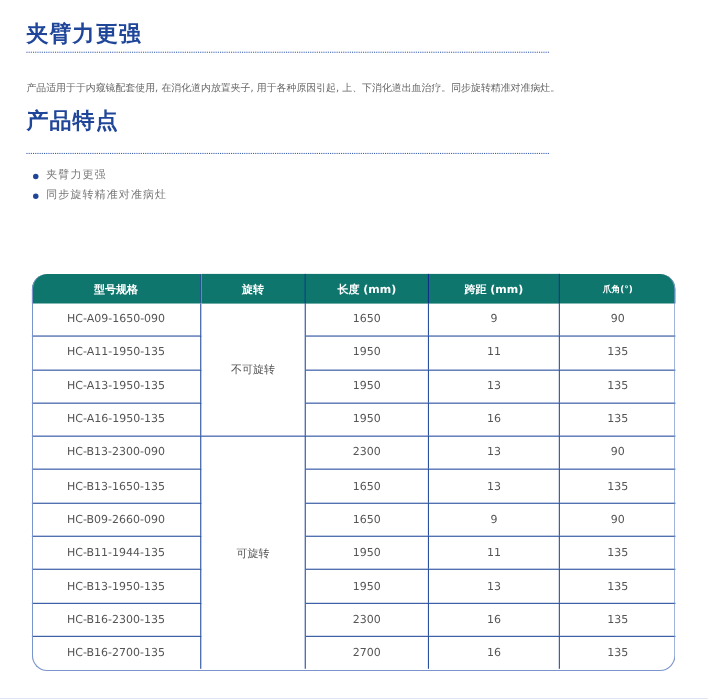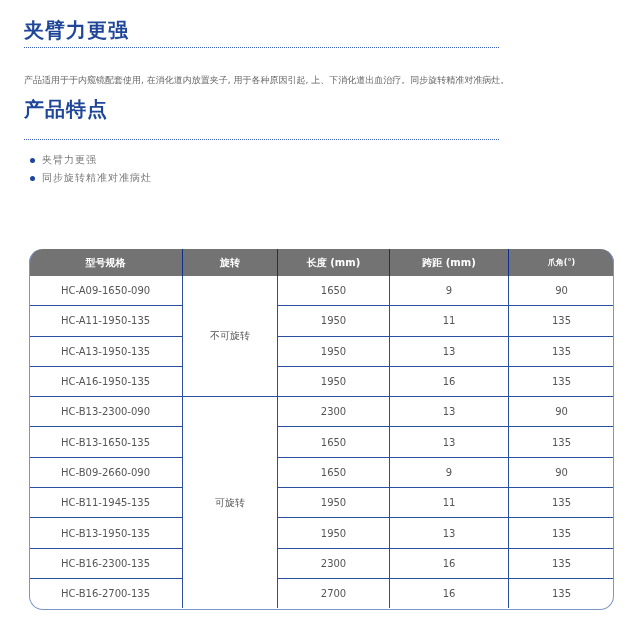--- a/index.html
+++ b/index.html
@@ -5,21 +5,21 @@
   html,body{margin:0;padding:0;background:#fff;}
   body{width:644px;height:635px;position:relative;font-family:"DejaVu Sans","Liberation Sans",sans-serif;overflow:hidden;}
   .h{position:absolute;left:24px;font-size:20px;font-weight:bold;color:#1f4699;letter-spacing:1px;}
   .dots{position:absolute;left:24px;width:475px;border-top:1.5px dotted #3a5fb0;}
   .desc{position:absolute;left:24px;top:74px;font-size:9px;color:#666;white-space:nowrap;}
   .feat{position:absolute;left:30px;top:151px;font-size:10px;color:#777;letter-spacing:1px;}
   .feat li{list-style:none;height:18px;line-height:18px;display:flex;align-items:center;}
   .bullet{width:5px;height:5px;border-radius:50%;background:#1f4699;margin-right:7px;display:inline-block;}
   table{position:absolute;left:29px;top:249px;width:585px;border-collapse:separate;border-spacing:0;font-size:10px;color:#555;}
   .wrap{position:absolute;left:29px;top:249px;width:585px;height:361px;border:1.5px solid #7b95cc;border-top:none;border-radius:14px 14px 14px 14px;pointer-events:none;box-sizing:border-box;}
-  th{background:#737373;color:#fff;height:25px;font-size:10px;font-weight:bold;border-right:1px solid #0e2f8a;}
+  th{background:#0f766e;color:#fff;height:25px;font-size:10px;font-weight:bold;border-right:1px solid #0e2f8a;}
   th:first-child{border-top-left-radius:14px;}
   th:last-child{border-top-right-radius:14px;border-right:none;font-size:8px;}
   td{height:29.3px;text-align:center;border-top:1.5px solid #294f9e;border-right:1.5px solid #294f9e;padding:0;}
   td.last{border-right:none;}
   tr.first td{border-top:none;}
 </style>
 </head>
 <body>
 
 <div class="h" style="top:17px">夹臂力更强</div>
@@ -88,21 +88,21 @@
         <td>13</td>
         <td class="last">135</td>
       </tr>
       <tr>
         <td>HC-B09-2660-090</td>
         <td>1650</td>
         <td>9</td>
         <td class="last">90</td>
       </tr>
       <tr>
-        <td>HC-B11-1945-135</td>
+        <td>HC-B11-1944-135</td>
         <td>1950</td>
         <td>11</td>
         <td class="last">135</td>
       </tr>
       <tr>
         <td>HC-B13-1950-135</td>
         <td>1950</td>
         <td>13</td>
         <td class="last">135</td>
       </tr>

